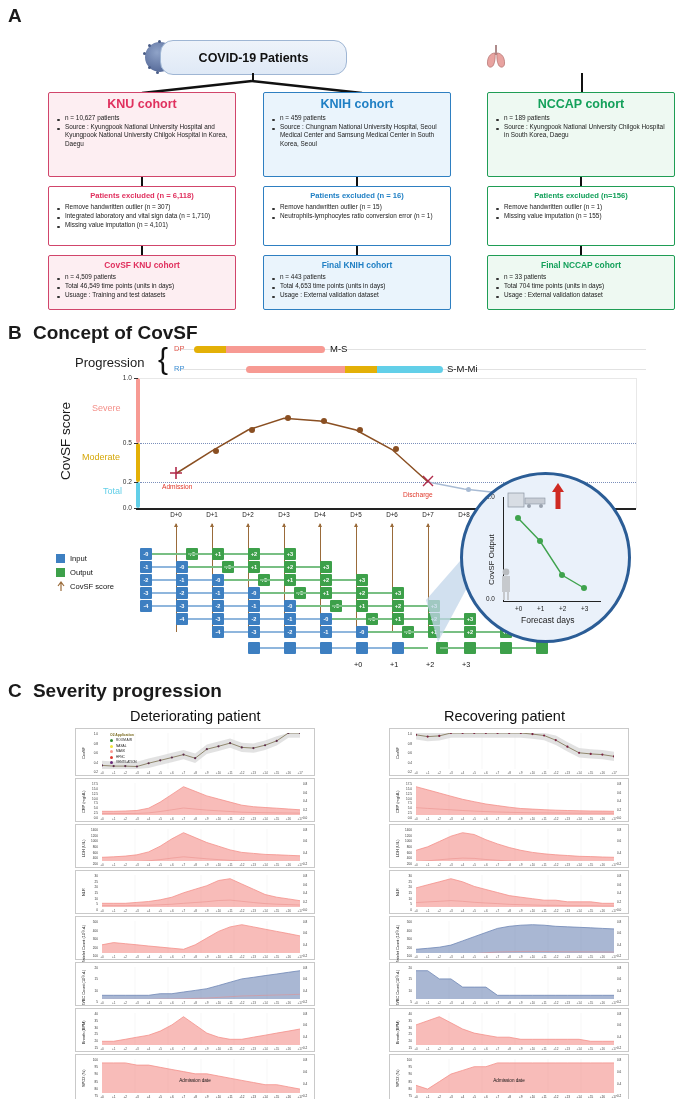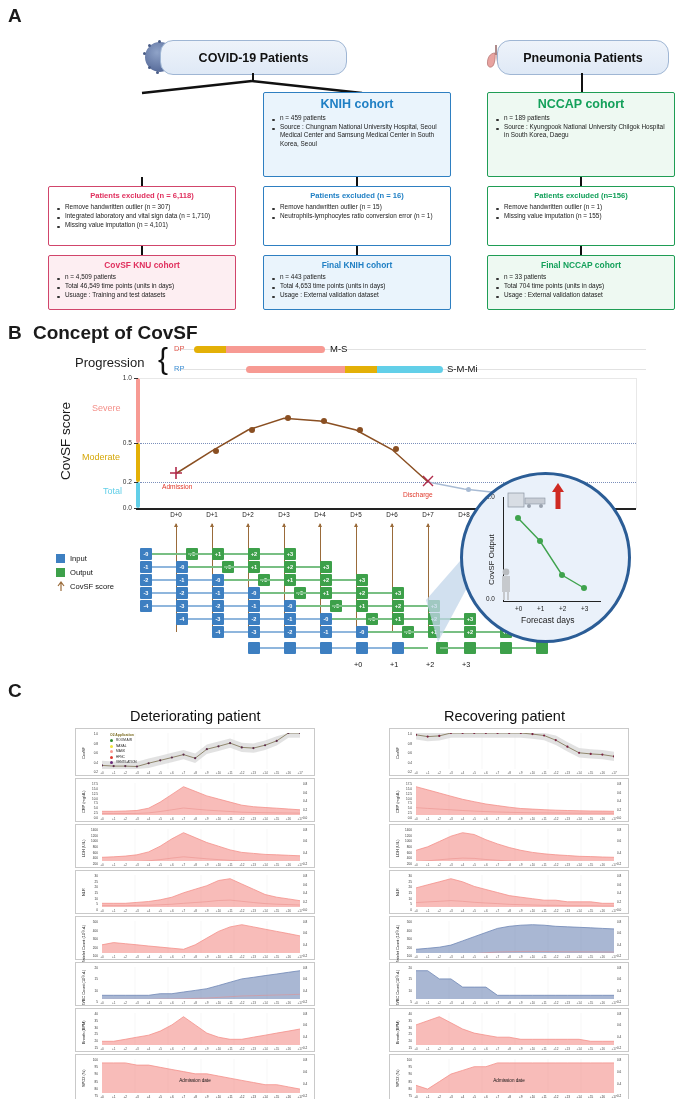--- a/index.html
+++ b/index.html
@@ -121,31 +121,35 @@
   </div>
   <div class="topbox" style="left:160px;top:40px;width:185px;height:33px;">
     <span>COVID-19 Patients</span>
   </div>
 
   <svg class="lung" style="left:484px;top:42px;" viewBox="0 0 24 28">
     <path d="M12 3 L12 13" stroke="#8c5a5a" stroke-width="1.4" fill="none"></path>
     <path d="M11 11 C6 11 3 16 3.5 22 C4 26 8 26 9.5 23 C11 20 11.5 15 11 11 Z" fill="#e8a3a0" stroke="#b06f6c" stroke-width=".7"></path>
     <path d="M13 11 C18 11 21 16 20.5 22 C20 26 16 26 14.5 23 C13 20 12.5 15 13 11 Z" fill="#e8a3a0" stroke="#b06f6c" stroke-width=".7"></path>
   </svg>
-  <div class="topbox" style="left:497px;top:40px;width:170px;height:33px;">
-    <span>Pneumonia Patients</span>
-  </div>
 
   <div class="connector" style="left:252px;top:73px;width:2px;height:9px;"></div>
   <svg style="position:absolute;left:110px;top:79px;" width="290" height="16">
     <path d="M142 2 L32 14" stroke="#111" stroke-width="2.4" fill="none"></path>
     <path d="M142 2 L252 14" stroke="#111" stroke-width="2.4" fill="none"></path>
   </svg>
   <div class="connector" style="left:581px;top:73px;width:2px;height:20px;"></div>
 
+  <div class="cbox knu" style="left:48px;top:92px;width:188px;height:85px;">
+    <div class="hd cohort-title">KNU cohort</div>
+    <ul class="cohort-sub">
+      <li>n = 10,627 patients</li>
+      <li>Source : Kyungpook National University Hospital and Kyungpook National University Chilgok Hospital in Korea, Daegu</li>
+    </ul>
+  </div>
   <div class="connector" style="left:141px;top:177px;width:2px;height:9px;"></div>
   <div class="cbox knu plain" style="left:48px;top:186px;width:188px;height:60px;background:#fff;">
     <div class="hd excl-title">Patients excluded (n = 6,118)</div>
     <ul class="cohort-sub">
       <li>Remove handwritten outlier (n = 307)</li>
       <li>Integrated laboratory and vital sign data (n = 1,710)</li>
       <li>Missing value imputation (n = 4,101)</li>
     </ul>
   </div>
   <div class="connector" style="left:141px;top:246px;width:2px;height:9px;"></div>
@@ -479,20 +483,21 @@
       <circle cx="7" cy="5" r="3.4" fill="#b9bcc0"></circle>
       <path d="M3 9 h8 v16 h-8 z" fill="#c6c9cd"></path>
       <path d="M4 25 h2 v8 h-2 z M8 25 h2 v8 h-2 z" fill="#c6c9cd"></path>
     </svg>
   </div>
 </div>
 
 <div id="panelC">
   <div class="panel-head" style="left:8px;top:2px;">
     <span class="panel-letter">C</span>
+    <span class="panel-title">Severity progression</span>
   </div>
   <div class="colhead" style="left:130px;top:30px;">Deteriorating patient</div>
   <div class="colhead" style="left:444px;top:30px;">Recovering patient</div>
 
   <div id="cgrid" style="position:absolute;left:0;top:50px;width:697px;height:370px;">
       <div class="mini" style="left: 75px; top: 0px; width: 240px; height: 48px;">
         <div class="yl" style="left: 5px; top: 29.5px;">CovSF</div>
         <div class="yt" style="left: 10px; top: 3px;">1.0</div>
         <div class="yt" style="left: 10px; top: 12.5px;">0.8</div>
         <div class="yt" style="left: 10px; top: 22px;">0.6</div>

